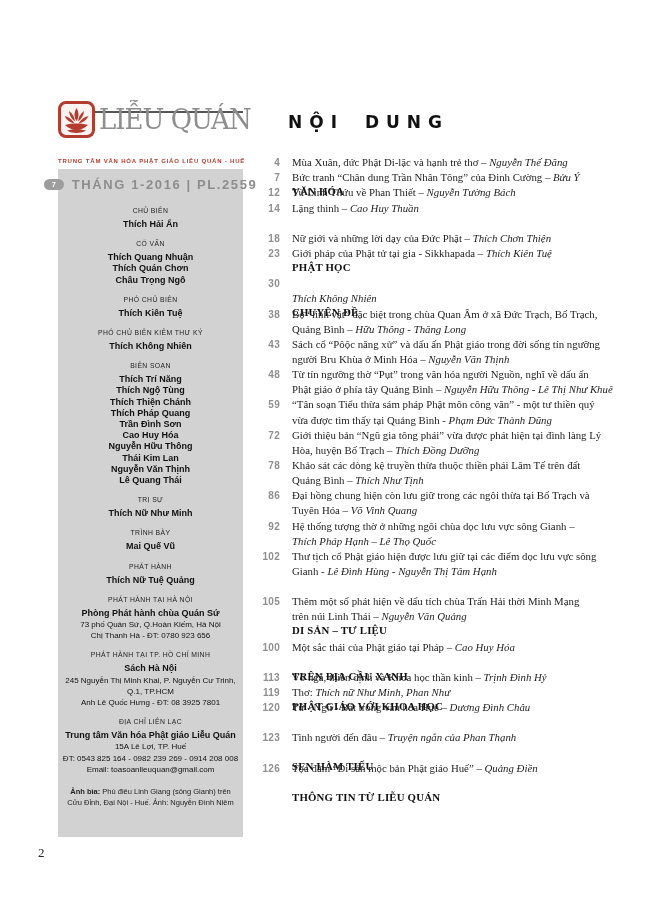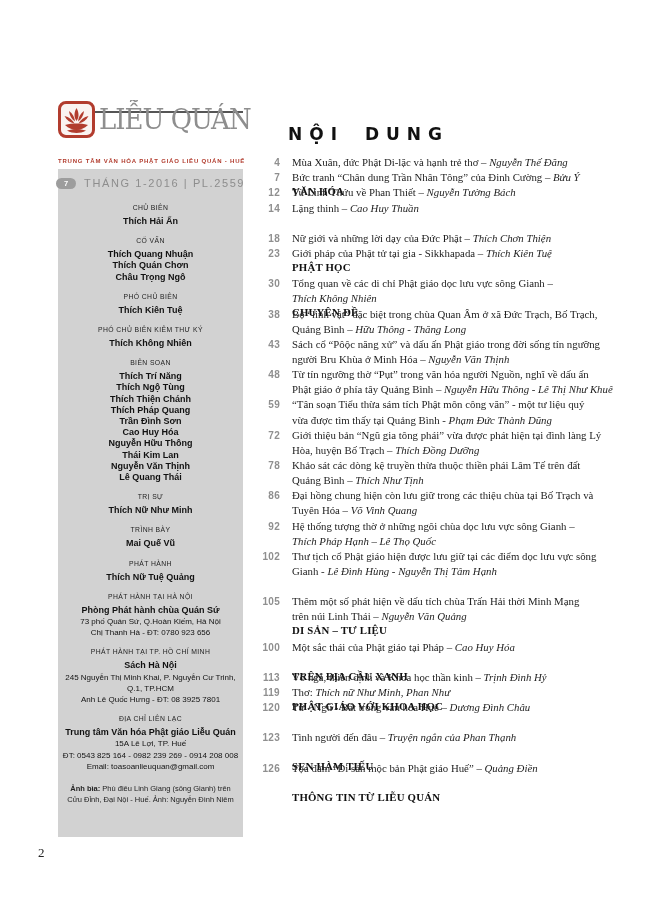--- a/index.html
+++ b/index.html
@@ -34,37 +34,37 @@
   .side-panel{
     position:absolute;left:58px;top:169px;width:185px;height:668px;
     background:var(--sidebar-bg);text-align:center;color:#111;
     padding-top:6px;
   }
   .issue-row{display:flex;justify-content:center;align-items:center;gap:8px;margin-top:2px;}
   .issue-pill{
     background:var(--pill-bg);color:#fff;font-size:7.5px;font-weight:bold;
     border-radius:8px;padding:1px 8px;line-height:9px;
   }
-  .issue-date{color:var(--muted);font-size:11px;font-weight:normal;letter-spacing:1.6px;white-space:nowrap;}
+  .issue-date{color:var(--muted);font-size:13px;font-weight:bold;letter-spacing:1.6px;white-space:nowrap;}
   .staff{margin-top:14px;}
   .staff-section{margin-top:9px;}
   .staff-label{font-size:6.8px;letter-spacing:.4px;color:#222;line-height:10px;margin-bottom:3px;}
   .staff-line{font-size:8px;line-height:11.2px;color:#111;white-space:nowrap;}
   .staff-line.b{font-weight:bold;font-size:9px;}
   .cover-note{
     margin:12px auto 2px;width:172px;font-size:7.5px;line-height:10.5px;color:#222;
   }
   .cover-note .lbl{font-weight:bold;}
   .page-num{
     position:absolute;left:38px;top:845px;
     font-family:"Liberation Serif",serif;font-size:13px;color:#222;
   }
   
   .toc-title{
-    position:absolute;left:288px;top:124px;
+    position:absolute;left:288px;top:112px;
     font-family:"DejaVu Sans",sans-serif;font-weight:bold;
     font-size:17px;color:#111;letter-spacing:7px;word-spacing:8px;white-space:nowrap;text-align:right;
   }
   .toc{position:absolute;left:250px;top:140px;width:390px;}
   .toc-row{display:flex;height:15.15px;line-height:15.15px;white-space:nowrap;}
   .toc-num{
     flex:0 0 30px;width:30px;text-align:right;
     font-family:"Liberation Sans",sans-serif;font-weight:bold;
     font-size:10px;color:#8f8f8f;letter-spacing:.3px;
   }
@@ -206,21 +206,20 @@
     <div class="toc-row">
       <span class="toc-num">23</span>
       <span class="toc-text"><span>Giới pháp của Phật tử tại gia - Sikkhapada – </span><span class="it">Thích Kiên Tuệ</span></span>
     </div>
     <div class="toc-row section">
       <span class="toc-num"></span>
       <span class="toc-text">CHUYÊN ĐỀ</span>
     </div>
     <div class="toc-row">
       <span class="toc-num">30</span>
-      <span class="toc-text"><span>Tổng quan về các di chỉ Phật giáo dọc lưu vực sông Gianh –</span></span>
     </div>
     <div class="toc-row">
       <span class="toc-num"></span>
       <span class="toc-text"><span class="it">Thích Không Nhiên</span></span>
     </div>
     <div class="toc-row">
       <span class="toc-num">38</span>
       <span class="toc-text"><span>Bộ “linh vật” đặc biệt trong chùa Quan Âm ở xã Đức Trạch, Bố Trạch,</span></span>
     </div>
     <div class="toc-row">
@@ -238,21 +237,21 @@
     <div class="toc-row">
       <span class="toc-num">48</span>
       <span class="toc-text"><span>Từ tín ngưỡng thờ “Pụt” trong văn hóa người Nguồn, nghĩ về dấu ấn</span></span>
     </div>
     <div class="toc-row">
       <span class="toc-num"></span>
       <span class="toc-text"><span>Phật giáo ở phía tây Quảng Bình – </span><span class="it">Nguyễn Hữu Thông - Lê Thị Như Khuê</span></span>
     </div>
     <div class="toc-row">
       <span class="toc-num">59</span>
-      <span class="toc-text"><span>“Tân soạn Tiểu thừa sám tích Phật môn công văn” - một tư liệu quý</span></span>
+      <span class="toc-text"><span>“Tân soạn Tiểu thừa sám pháp Phật môn công văn” - một tư thiền quý</span></span>
     </div>
     <div class="toc-row">
       <span class="toc-num"></span>
       <span class="toc-text"><span>vừa được tìm thấy tại Quảng Bình - </span><span class="it">Phạm Đức Thành Dũng</span></span>
     </div>
     <div class="toc-row">
       <span class="toc-num">72</span>
       <span class="toc-text"><span>Giới thiệu bản “Ngũ gia tông phái” vừa được phát hiện tại đình làng Lý</span></span>
     </div>
     <div class="toc-row">
@@ -262,21 +261,21 @@
     <div class="toc-row">
       <span class="toc-num">78</span>
       <span class="toc-text"><span>Khảo sát các dòng kệ truyền thừa thuộc thiền phái Lâm Tế trên đất</span></span>
     </div>
     <div class="toc-row">
       <span class="toc-num"></span>
       <span class="toc-text"><span>Quảng Bình – </span><span class="it">Thích Như Tịnh</span></span>
     </div>
     <div class="toc-row">
       <span class="toc-num">86</span>
-      <span class="toc-text"><span>Đại hồng chung hiện còn lưu giữ trong các thiệu chùa tại Bố Trạch và</span></span>
+      <span class="toc-text"><span>Đại hồng chung hiện còn lưu giữ trong các ngôi thừa tại Bố Trạch và</span></span>
     </div>
     <div class="toc-row">
       <span class="toc-num"></span>
       <span class="toc-text"><span>Tuyên Hóa – </span><span class="it">Võ Vinh Quang</span></span>
     </div>
     <div class="toc-row">
       <span class="toc-num">92</span>
       <span class="toc-text"><span>Hệ thống tượng thờ ở những ngôi chùa dọc lưu vực sông Gianh –</span></span>
     </div>
     <div class="toc-row">

